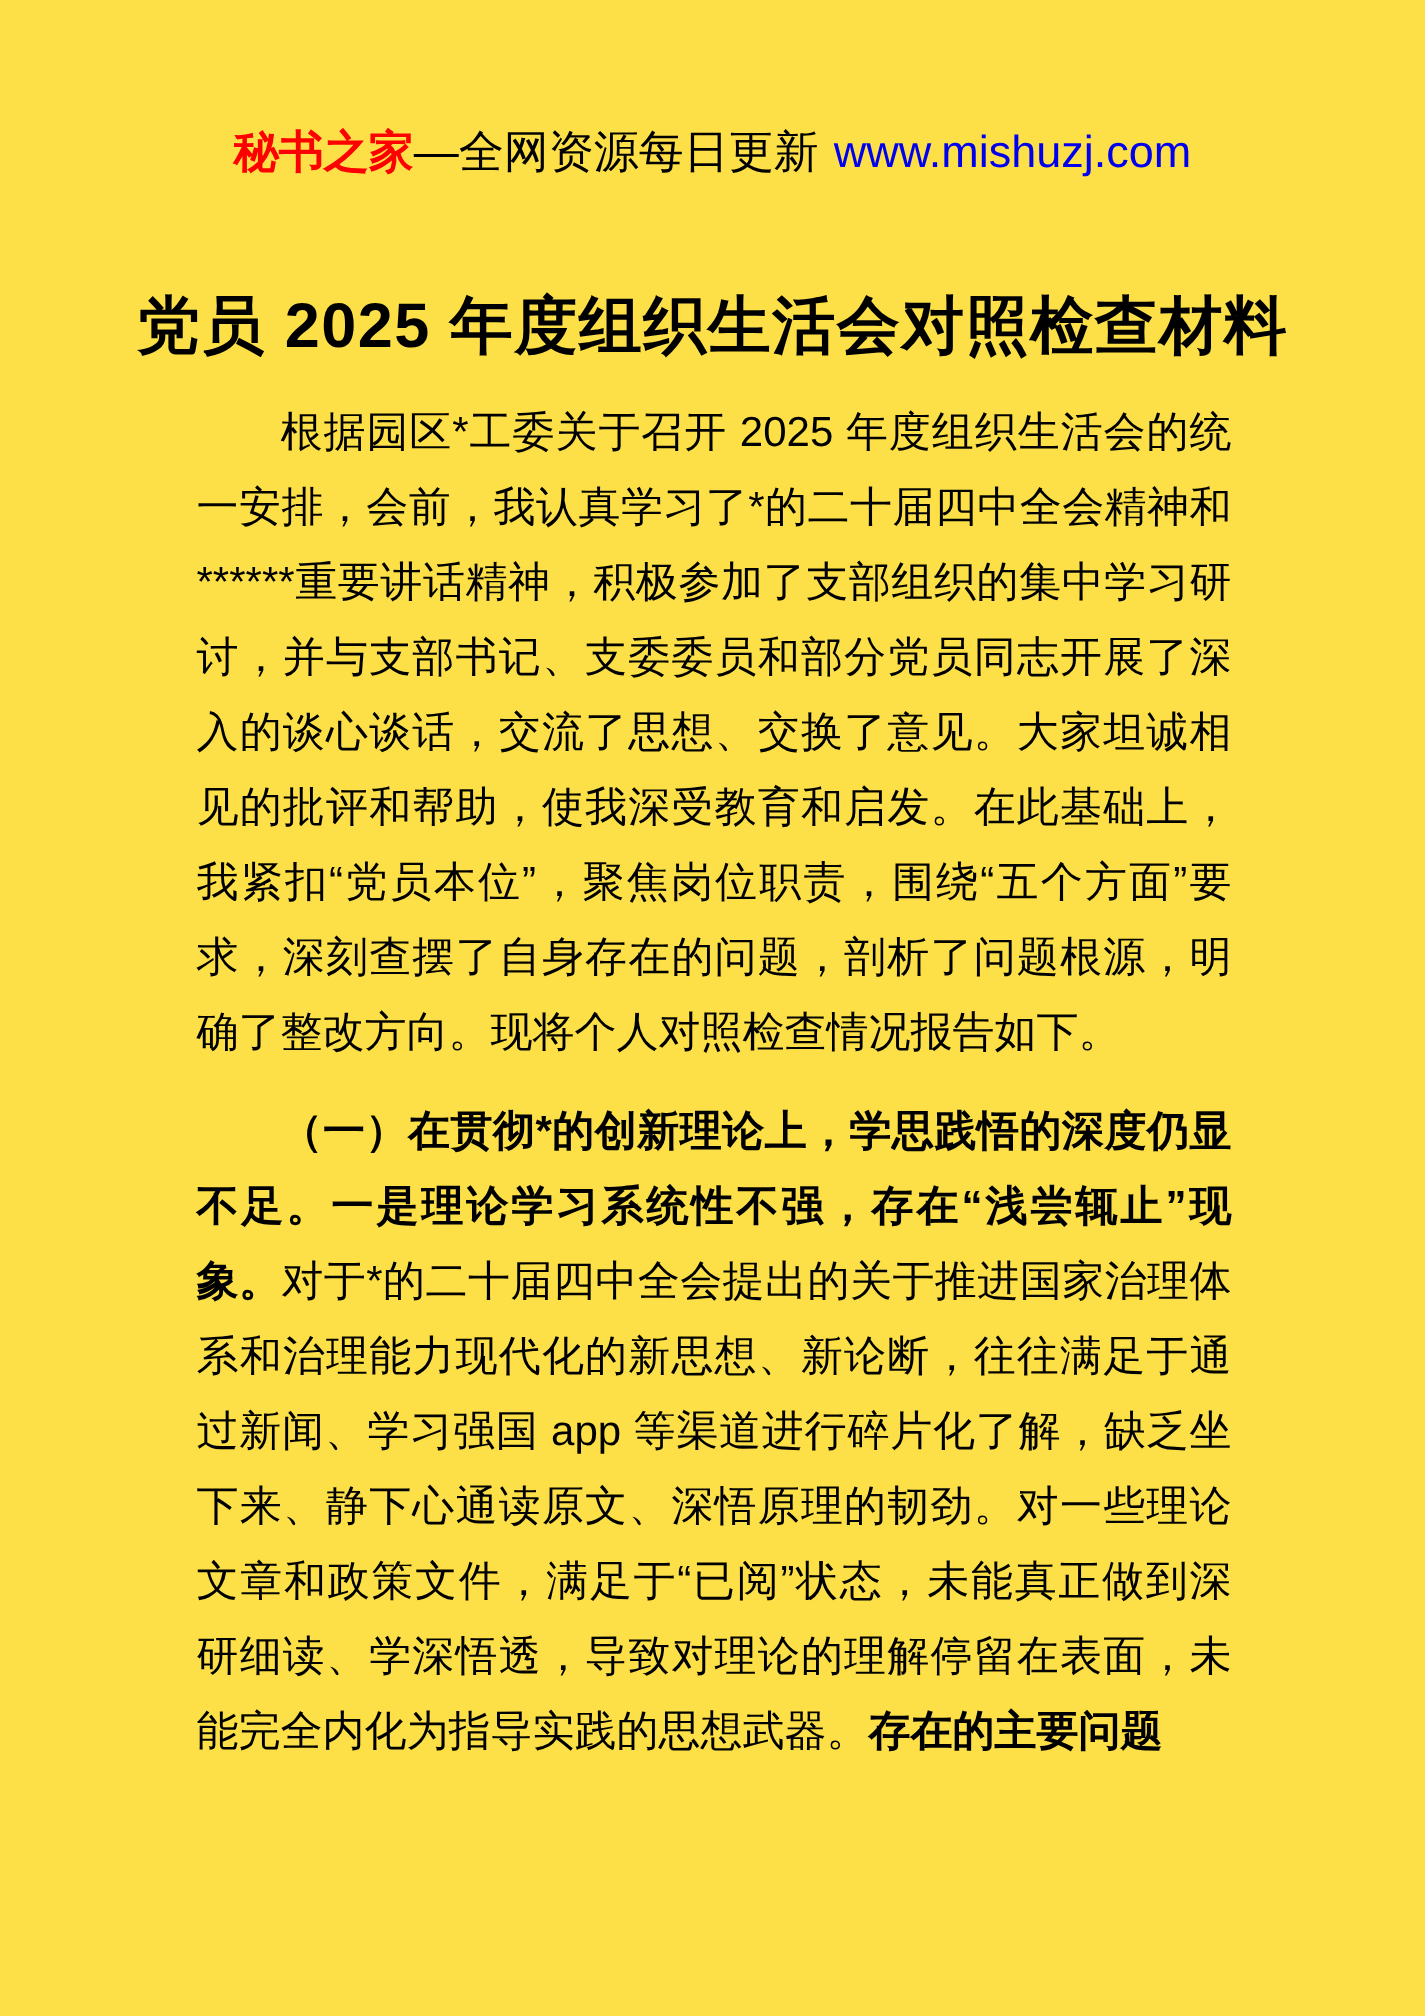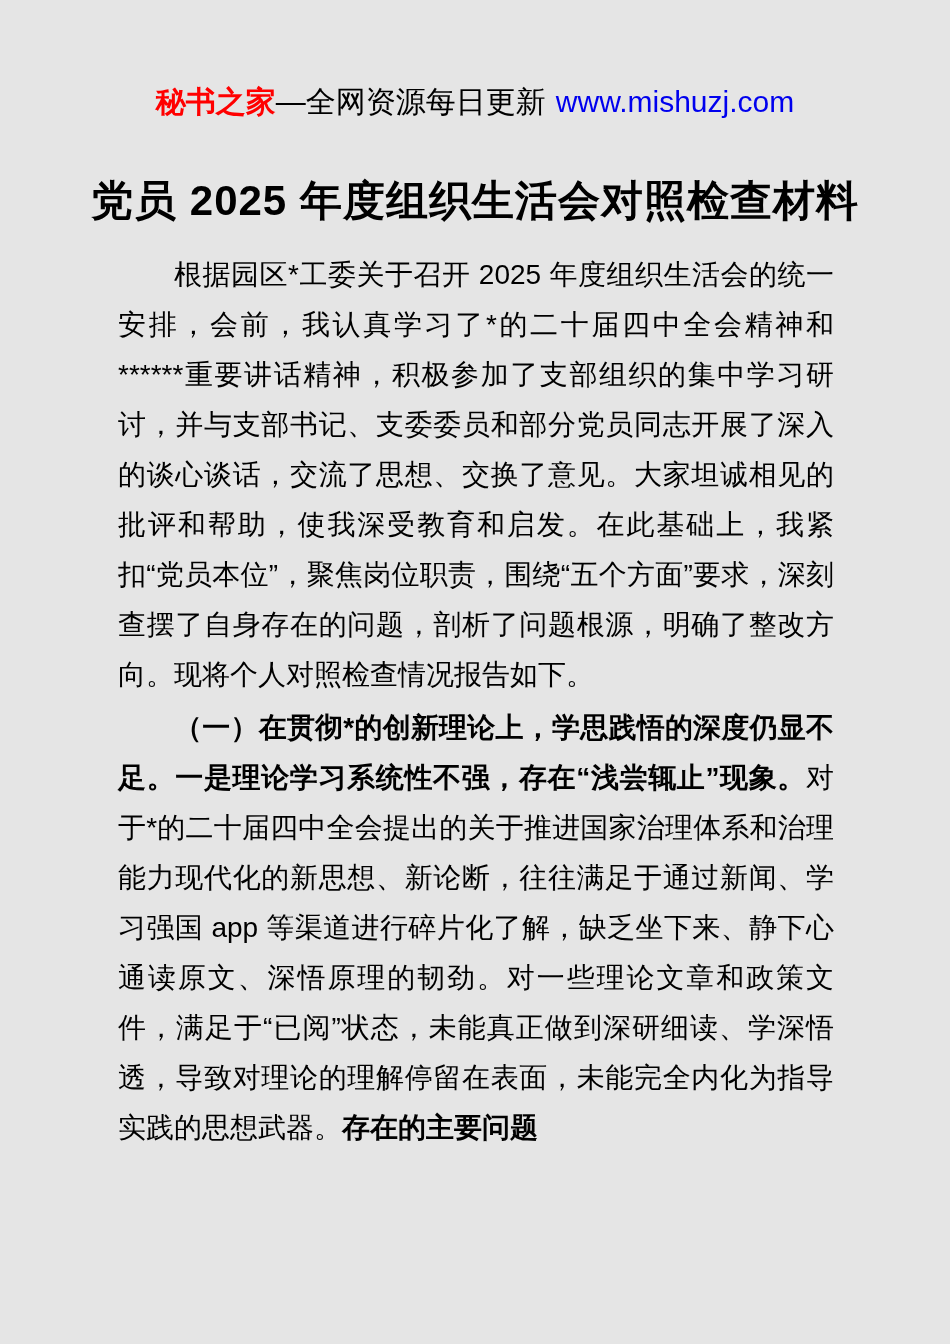--- a/index.html
+++ b/index.html
@@ -5,21 +5,21 @@
   html, body {
     margin: 0;
     padding: 0;
     background: #ffffff;
     font-family: "Liberation Sans", "DejaVu Sans", sans-serif;
   }
   .page {
     position: relative;
     width: 950px;
     height: 1344px;
-    background: #e5e5e5;
+    background: #fde047;
     overflow: hidden;
     color: #000000;
   }
   
   .site-header {
     position: absolute;
     top: 82px;
     left: 0;
     width: 100%;
     text-align: center;
@@ -36,21 +36,21 @@
     font-weight: 400;
   }
   .site-header .url {
     color: #0000ee;
     text-decoration: none;
     margin-left: 10px;
   }
   
   .doc-title {
     position: absolute;
-    top: 172px;
+    top: 188px;
     left: 0;
     width: 100%;
     margin: 0;
     text-align: center;
     font-size: 42px;
     line-height: 58px;
     font-weight: 700;
     color: #000000;
     letter-spacing: 1px;
   }
@@ -59,21 +59,21 @@
     position: absolute;
     top: 247px;
     left: 115px;
     width: 722px;
     font-size: 28px;
     line-height: 50px;
     text-align: justify;
     color: #000000;
   }
   .doc-body p {
-    margin: 3px;
+    margin: 16px;
     padding: 0;
     text-indent: 2em;
   }
   .doc-body .section-heading {
     font-weight: 700;
   }
   .bold-run {
     font-weight: 700;
   }
 </style>

